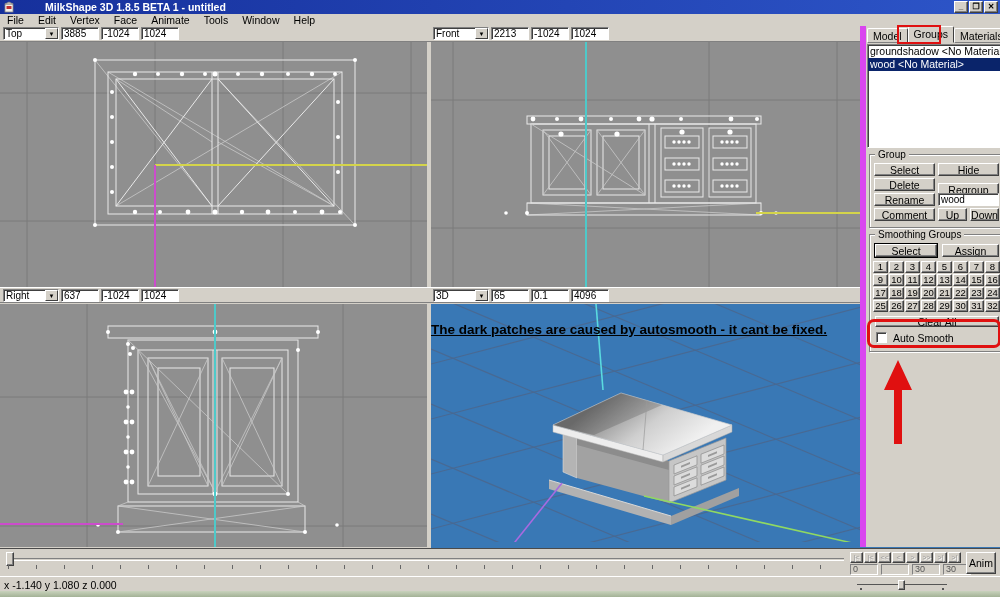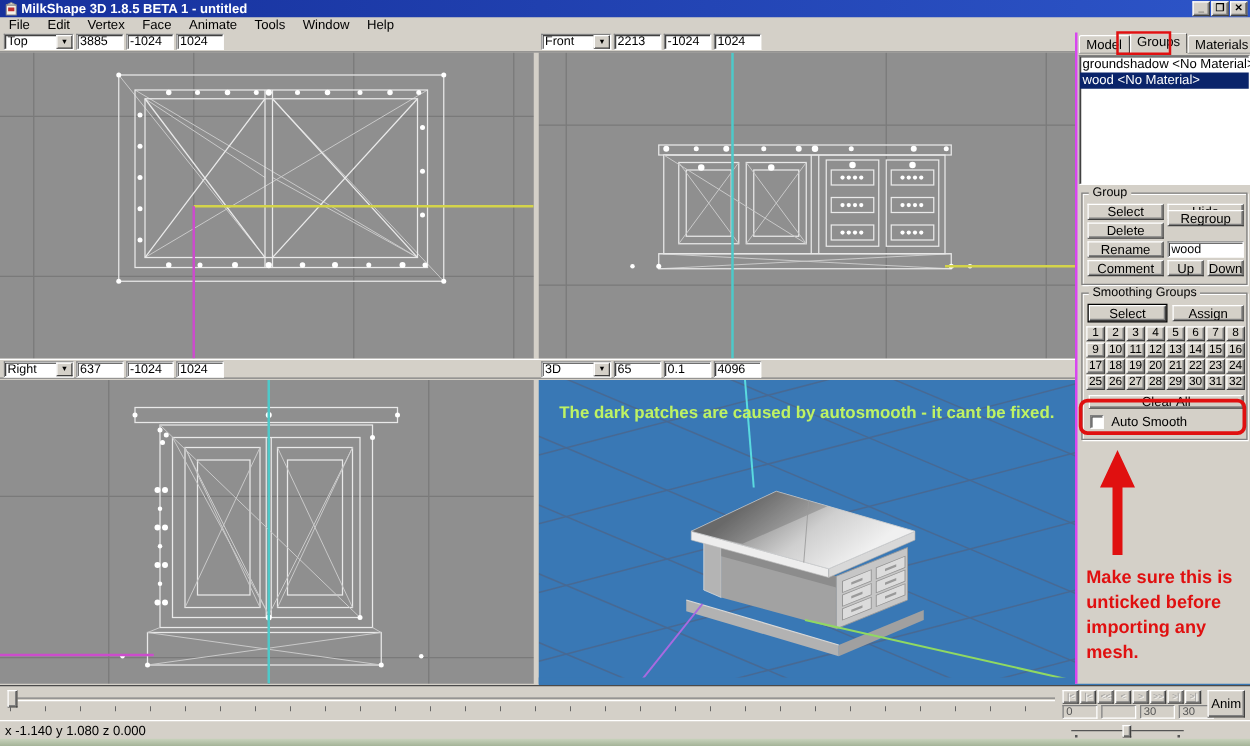--- a/index.html
+++ b/index.html
@@ -6,39 +6,39 @@
   html,body { width:1000px; height:597px; overflow:hidden; }
   body { position:relative; background:#d4d0c8; font-family:"Liberation Sans",sans-serif; font-size:11px; color:#000; }
   .abs { position:absolute; }
 
   
   .raised { background:#d4d0c8; border:1px solid; border-color:#ffffff #404040 #404040 #ffffff; box-shadow:inset -1px -1px 0 #808080; }
   .sunken { background:#ffffff; border:1px solid; border-color:#808080 #ffffff #ffffff #808080; box-shadow:inset 1px 1px 0 #404040; }
   .btn { background:#d4d0c8; border:1px solid; border-color:#ffffff #404040 #404040 #ffffff; box-shadow:inset -1px -1px 0 #808080; font-size:10.5px; text-align:center; line-height:12px; cursor:default; overflow:hidden; }
   .btn-default { outline:1px solid #000; }
 
-  .titlebar { left:0; top:0; width:1000px; height:14px; background:linear-gradient(90deg,#16309c,#2d55c8); display:flex; align-items:center; }
+  .titlebar { left:0; top:0; width:1000px; height:14px; background:linear-gradient(90deg,#16309c,#2d55c8); display:flex; align-items:center;padding-left:28px; }
   .title-text { color:#fff; font-weight:bold; font-size:10.5px; margin-left:4px; white-space:nowrap; }
   .win-btns { position:absolute; right:2px; top:1px; display:flex; gap:1px; }
   .win-btn { width:14px; height:12px; font-size:8px; font-weight:bold; line-height:10px; }
 
   .menubar { left:0; top:14px; width:1000px; height:12px; background:#d4d0c8; display:flex; align-items:center; }
   .menu-item { padding:0 7px; font-size:10.5px; height:12px; line-height:12px; }
 
   .hdr-row { height:16px; background:#d4d0c8; border-bottom:1px solid #808080; }
   .hdr-group { position:absolute; top:1px; display:flex; gap:2px; }
   .combo { width:56px; height:13px; background:#fff; border:1px solid; border-color:#808080 #fff #fff #808080; box-shadow:inset 1px 1px 0 #404040; display:flex; }
   .combo-label { flex:1; font-size:10px; padding:0 2px; line-height:11px; }
   .combo-btn { width:13px; height:11px; background:#d4d0c8; border:1px solid; border-color:#fff #404040 #404040 #fff; font-size:6px; text-align:center; line-height:10px; color:#000; }
   .field { width:38px; height:13px; background:#fff; border:1px solid; border-color:#808080 #fff #fff #808080; box-shadow:inset 1px 1px 0 #404040; font-family:"Liberation Sans",sans-serif; font-size:10px; padding:0 2px; }
 
   .viewport { background:#8f8f8f; overflow:hidden; }
   .vp-svg { display:block; }
 
-  .panel { left:860px; top:26px; width:140px; height:521px; background:#d4d0c8; border-left:2px solid #d946ef; }
+  .panel { left:860px; top:26px; width:140px; height:521px; background:#d4d0c8; border-left:6px solid #d946ef; }
   .tabs { position:absolute; left:1px; top:0; display:flex; align-items:flex-end; height:17px; }
   .tab { height:15px; padding:0 5px; font-size:10.5px; line-height:15px; background:#d4d0c8; border:1px solid; border-color:#fff #404040 #808080 #fff; border-radius:2px 2px 0 0; margin-right:0px; }
   .tab.active { height:17px; border-bottom-color:#d4d0c8; font-weight:normal; }
   .red-box { border:2px solid #e01010; pointer-events:none; }
   .glist { left:1px; top:18px; width:137px; height:104px; }
   .glist-item { height:13px; line-height:13px; font-size:10.5px; padding:0 2px; white-space:nowrap; }
   .glist-item.selected { background:#0a246a; color:#fff; }
 
   .fieldset { position:absolute; border:1px solid #808080; box-shadow:1px 1px 0 #fff, inset 1px 1px 0 #fff; }
   .legend { position:absolute; top:-6px; left:5px; background:#d4d0c8; padding:0 3px; font-size:10px; line-height:11px; }
@@ -53,21 +53,21 @@
   .animbar { left:0; top:548px; width:1000px; height:28px; background:#d4d0c8; border-top:1px solid #4a4a4a; }
   .ticks { position:absolute; left:8px; top:16px; width:836px; height:4px; background:repeating-linear-gradient(90deg,#666 0px,#666 1px,transparent 1px,transparent 28px); }
   .transport { position:absolute; left:850px; top:3px; display:flex; gap:1px; }
   .t-btn { width:13px; height:11px; font-size:7px; line-height:9px; color:#9a9a9a; text-shadow:1px 1px 0 #fff; }
   .anim-fields { position:absolute; left:850px; top:15px; display:flex; gap:3px; }
   .a-field { width:28px; height:11px; background:#d4d0c8; border:1px solid; border-color:#808080 #fff #fff #808080; font-size:9px; line-height:9px; color:#555; padding:0 2px; }
 
   .statusbar { left:0; top:576px; width:1000px; height:15px; background:#d4d0c8; border-top:1px solid #fff; font-size:10.5px; line-height:14px; }
   .bottom-strip { left:0; top:591px; width:1000px; height:6px; background:linear-gradient(180deg,#c8d2bc,#a3b296); }
 
-  .overlay-text { position:absolute; left:0; top:18px; width:100%; text-align:center; color:#bef264; font-weight:bold; font-size:13.5px; }
+  .overlay-text { position:absolute; left:0; top:18px; width:100%; text-align:left; color:#000000; font-weight:bold; font-size:13.5px;text-decoration:underline; }
 </style>
 </head>
 <body>
 
 <div class="abs titlebar">
   <svg class="abs" style="left:3px;top:1px" width="12" height="12" viewBox="0 0 12 12">
       <rect x="2" y="3" width="8" height="8" fill="#f5f2ea" stroke="#888" stroke-width="0.8"></rect>
       <path d="M2 3 L6 1 L10 3 Z" fill="#e0dcd0" stroke="#888" stroke-width="0.8"></path>
       <rect x="3.5" y="5" width="5" height="3" fill="#c03030"></rect>
     </svg>
@@ -375,21 +375,21 @@
 
   <div class="glist-item">groundshadow &lt;No Material&gt;</div>
       <div class="glist-item selected">wood &lt;No Material&gt;</div>
     </div>
 
   <div class="fieldset" style="left:3px;top:128px;width:133px;height:74px">
     <div class="legend">Group</div>
     <div class="btn abs" style="left:4px;top:8px;width:61px;height:13px">Select</div>
     <div class="btn abs" style="left:68px;top:8px;width:61px;height:13px">Hide</div>
     <div class="btn abs" style="left:4px;top:23px;width:61px;height:13px">Delete</div>
-    <div class="btn abs" style="left:68px;top:13px;width:61px;height:13px">Regroup</div>
+    <div class="btn abs" style="left:68px;top:28px;width:61px;height:13px">Regroup</div>
     <div class="btn abs" style="left:4px;top:38px;width:61px;height:13px">Rename</div>
     <input class="field abs" style="left: 68px; top: 38px; width: 61px; height: 13px;" value="wood">
     <div class="btn abs" style="left:4px;top:53px;width:61px;height:13px">Comment</div>
     <div class="btn abs" style="left:68px;top:53px;width:29px;height:13px">Up</div>
     <div class="btn abs" style="left:100px;top:53px;width:29px;height:13px">Down</div>
   </div>
 
   <div class="fieldset" style="left:3px;top:208px;width:133px;height:118px">
     <div class="legend">Smoothing Groups</div>
     <div class="btn btn-default abs" style="left:5px;top:9px;width:62px;height:13px">Select</div>
@@ -435,27 +435,20 @@
       <span style="font-size:10.5px">Auto Smooth</span>
     </div>
   </div>
 
   <div class="abs red-box" style="left:1px;top:293px;width:134px;height:29px;border-width:3px;border-radius:7px"></div>
 
   <svg class="abs" style="left:10px;top:332px" width="46" height="92" viewBox="0 0 46 92">
     <polygon points="22,2 36,32 26,32 26,86 18,86 18,32 8,32" fill="#e01010"></polygon>
   </svg>
 
-  <div class="abs" style="left:7px;top:426px">
-
-  <div class="red-text">Make sure this is</div>
-      <div class="red-text">unticked before</div>
-      <div class="red-text">importing any</div>
-      <div class="red-text">mesh.</div>
-    </div>
 </div>
 
 <div class="abs animbar">
   <div class="abs" style="left:8px;top:9px;width:836px;height:3px;border-top:1px solid #808080;border-bottom:1px solid #fff"></div>
   <div class="abs raised" style="left:6px;top:3px;width:8px;height:14px"></div>
   <div class="ticks"></div>
   <div class="transport">
 
   <div class="btn t-btn">|&lt;</div>
       <div class="btn t-btn">|&lt;</div>

